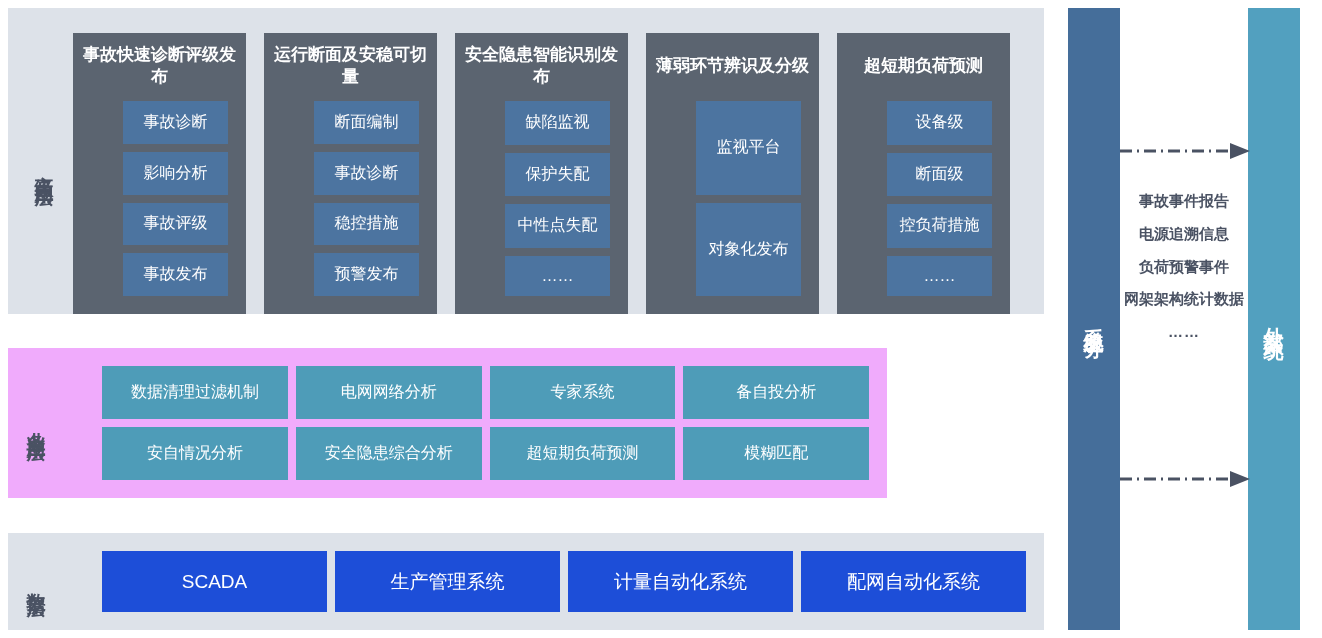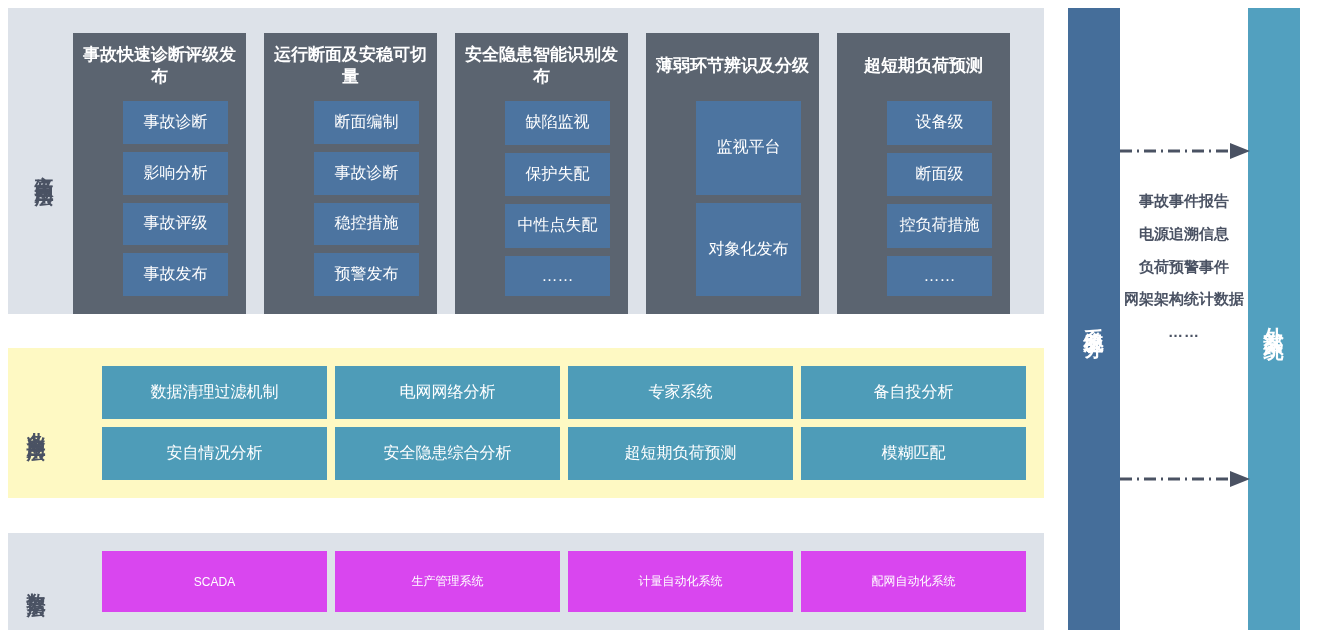--- a/index.html
+++ b/index.html
@@ -44,21 +44,21 @@
   .adv-items{position:absolute;left:18px;right:18px;top:68px;bottom:18px;
     display:flex;flex-direction:column;gap:8px;padding-left:32px;}
   .adv-item{
     background:#4c74a0;color:#ffffff;
     display:flex;align-items:center;justify-content:center;
     font-size:16px;flex:1 1 auto;text-align:center;
   }
   .adv-item.tall{flex:1 1 auto;}
 
   
-  #biz-panel{left:8px;top:348px;width:1036px;height:150px;background:#fef9c3;}
+  #biz-panel{left:8px;top:348px;width:879px;height:150px;background:#f0abfc;}
   #biz-label{left:14px;top:370px;width:44px;height:106px;font-size:19px;}
   #biz-grid{
     position:absolute;left:94px;top:18px;right:18px;bottom:18px;
     display:grid;grid-template-columns:repeat(4,1fr);
     grid-template-rows:repeat(2,1fr);
     gap:8px;
   }
   .biz-item{
     background:#4e9cb8;color:#ffffff;
     display:flex;align-items:center;justify-content:center;
@@ -67,23 +67,23 @@
 
   
   #data-panel{left:8px;top:533px;width:1036px;height:97px;background:#dde2e9;}
   #data-label{left:14px;top:552px;width:44px;height:60px;font-size:19px;}
   #data-grid{
     position:absolute;left:94px;top:18px;right:18px;bottom:18px;
     display:grid;grid-template-columns:repeat(4,1fr);
     gap:8px;
   }
   .data-item{
-    background:#d946ef;color:#ffffff;
-    display:flex;align-items:center;justify-content:center;
-    font-size:12px;text-align:center;
+    background:#1d4ed8;color:#ffffff;
+    display:flex;align-items:center;justify-content:center;
+    font-size:19px;text-align:center;
   }
 
   
   #svc-bar{
     position:absolute;left:1068px;top:8px;width:52px;height:622px;
     background:#456e9a;
     display:flex;align-items:center;justify-content:center;
   }
   #ext-bar{
     position:absolute;left:1248px;top:8px;width:52px;height:622px;

